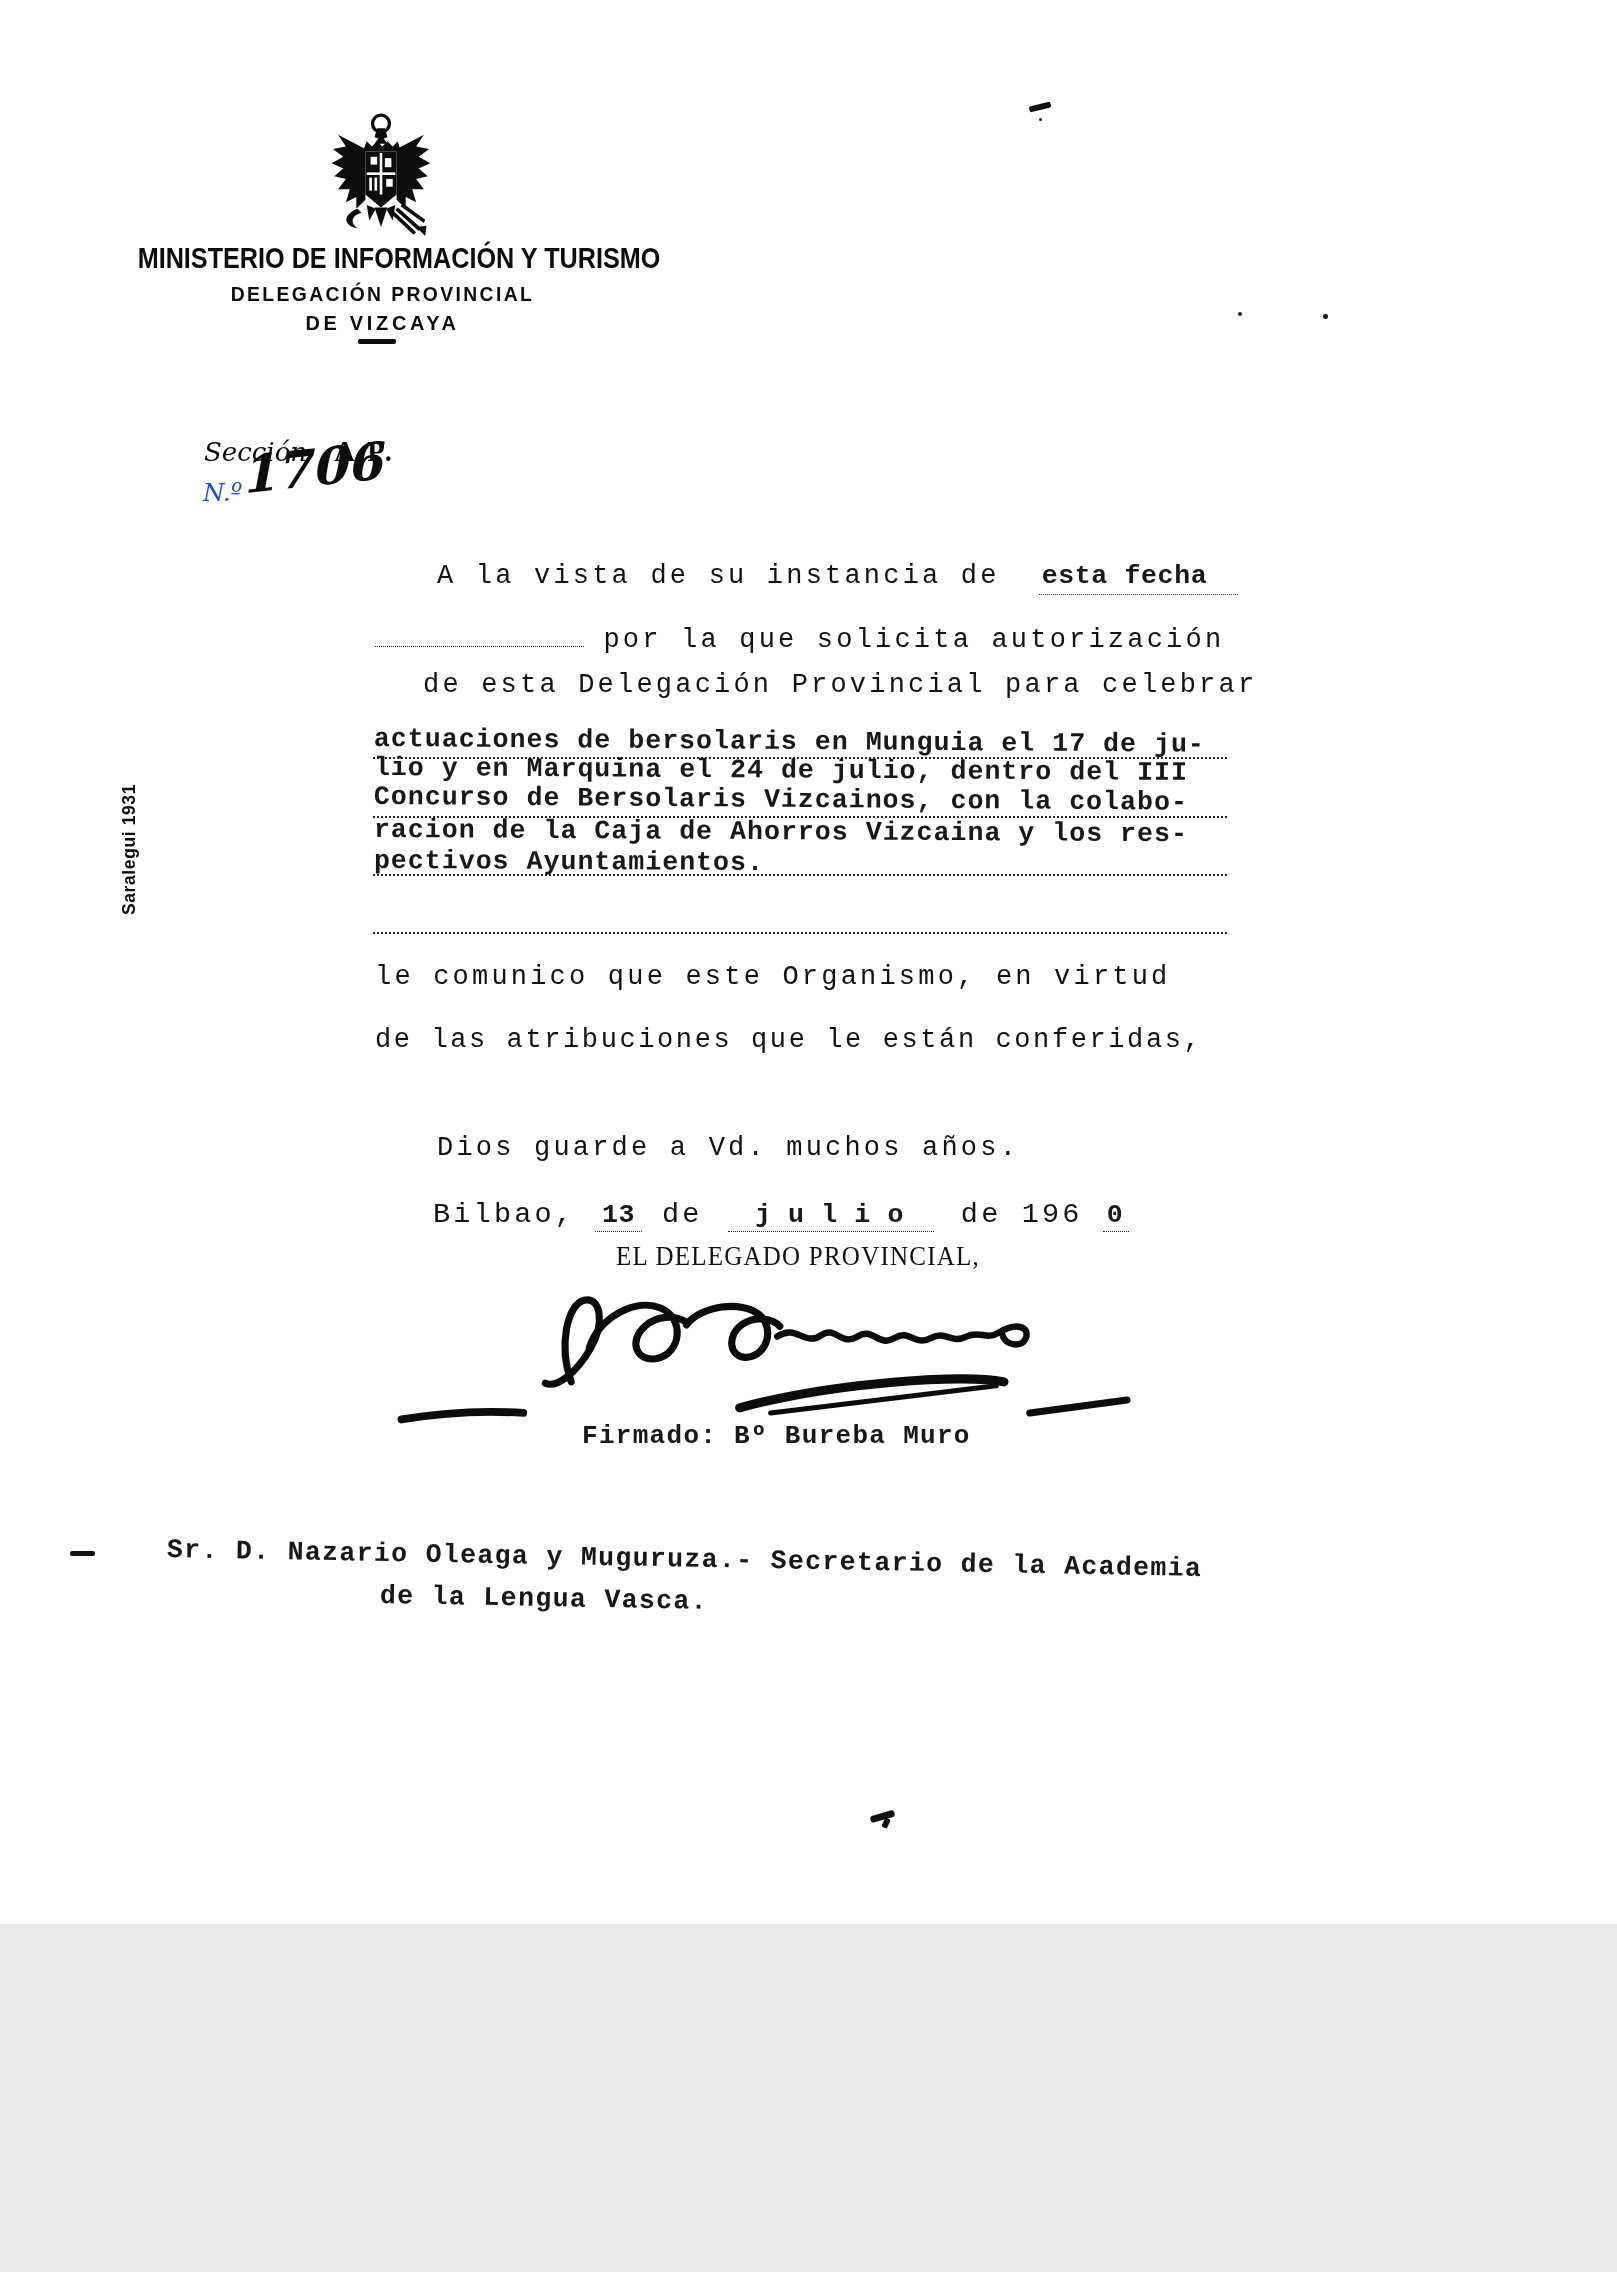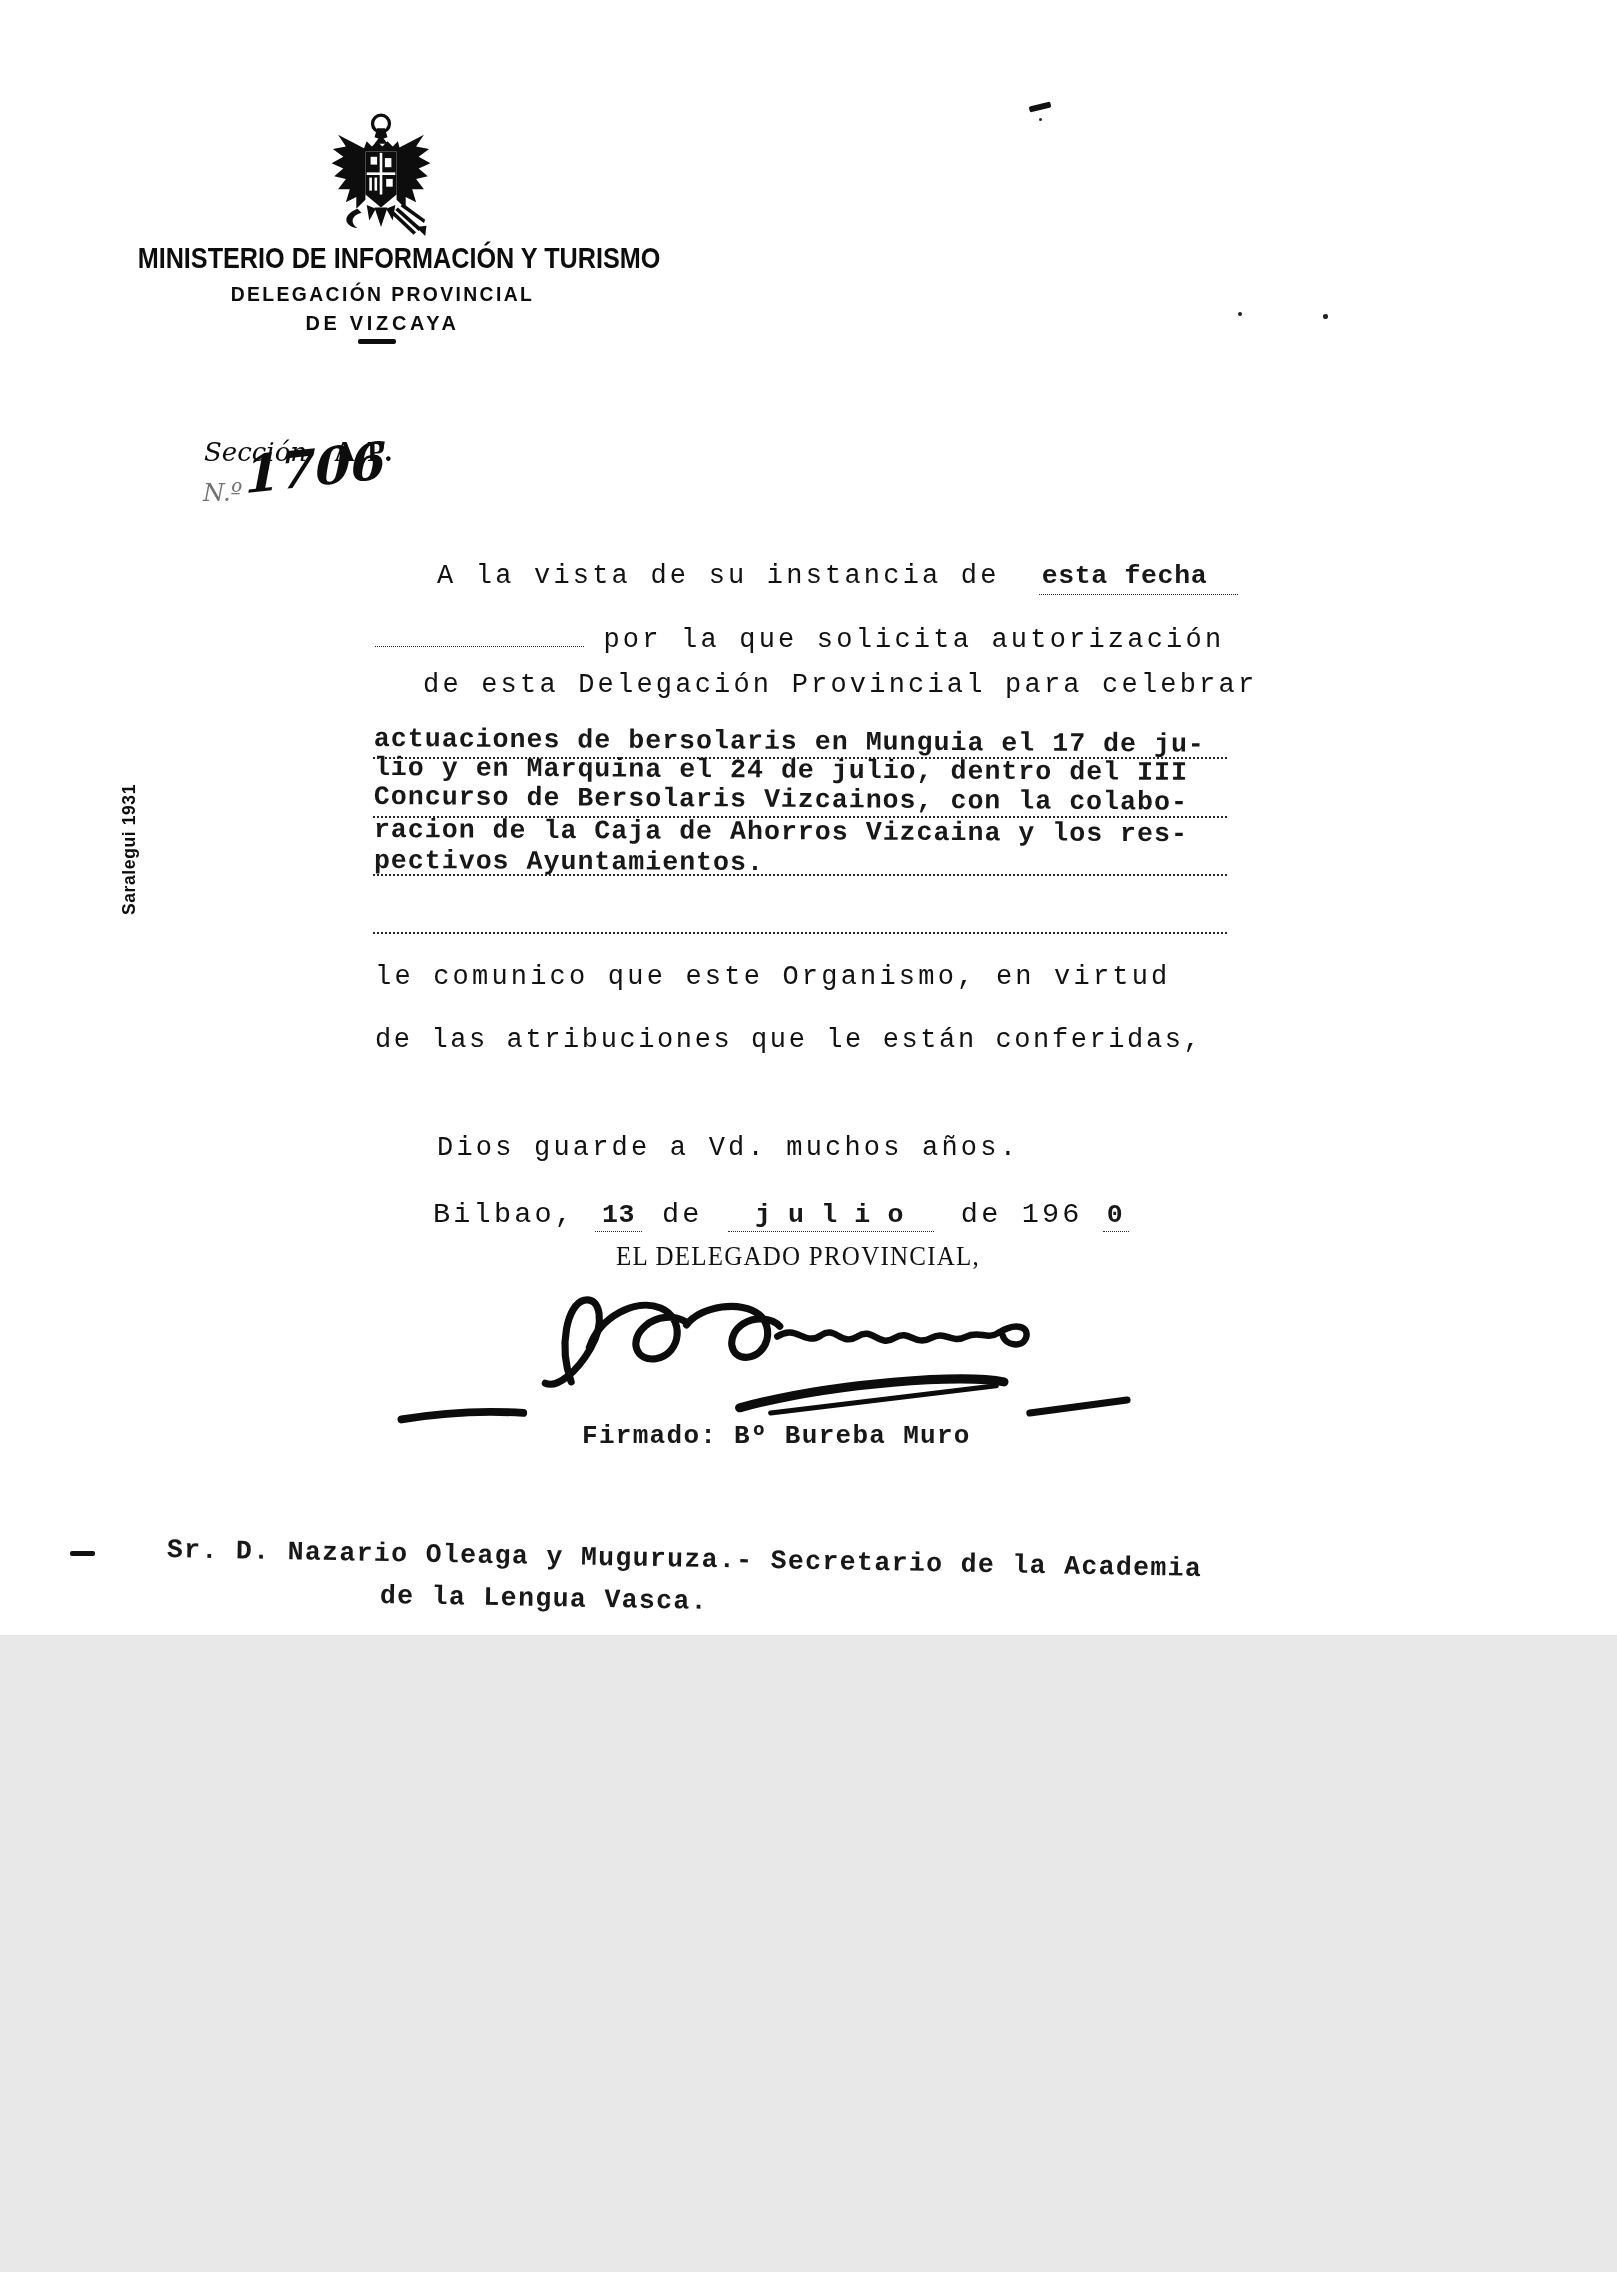--- a/index.html
+++ b/index.html
@@ -1,18 +1,18 @@
 <!DOCTYPE html>
 <html style="font-size:10.4px"><head>
 <meta charset="utf-8">
 <style>
   html,body{margin:0;padding:0;background:#e8e8e8;}
   .page{
     position:relative;
-    width:1617px;height:1635px;
+    width:1617px;height:1924px;
     background:#ffffff;
     overflow:hidden;
     font-family:"Liberation Mono", monospace;
     color:#101010;
   }
   .abs{position:absolute;line-height:1;white-space:nowrap;}
 
   
   .ministry{
     left:91px;top:243px;width:583px;text-align:center;
@@ -31,21 +31,21 @@
     font-family:"Liberation Sans", sans-serif;font-weight:700;
     font-size:21px;letter-spacing:3.9px;color:#0d0d0d;
     transform:scaleX(0.95);transform-origin:50% 50%;
   }
   .header-rule{left:358px;top:339px;width:38px;height:4.5px;background:#0d0d0d;border-radius:1.9px;}
 
   
   .section-line{left:204px;top:438px;font-size:26px;}
   .section-label{font-family:"DejaVu Serif", serif;font-style:italic;font-size:26px;color:#0d0d0d;}
   .section-value{font-family:Liberation Serif, serif;font-weight:700;font-size:28.5px;letter-spacing:2.6px;color:#0d0d0d;text-align:center;}
-  .number-label{left:203px;top:481px;font-family:"DejaVu Serif", serif;font-style:italic;font-size:24.6px;color:#737373;}
+  .number-label{left:203px;top:481px;font-family:"DejaVu Serif", serif;font-style:italic;font-size:24.6px;color:#1d4ed8;}
   .number-value{
     left:245px;top:450px;
     font-family:"DejaVu Serif", serif;font-style:italic;font-weight:700;
     font-size:51px;color:#0d0d0d;
     transform:rotate(-6deg) skewX(-6deg);transform-origin:0 100%;
   }
 
   
   .printer-mark{
     left:121px;top:915px;

